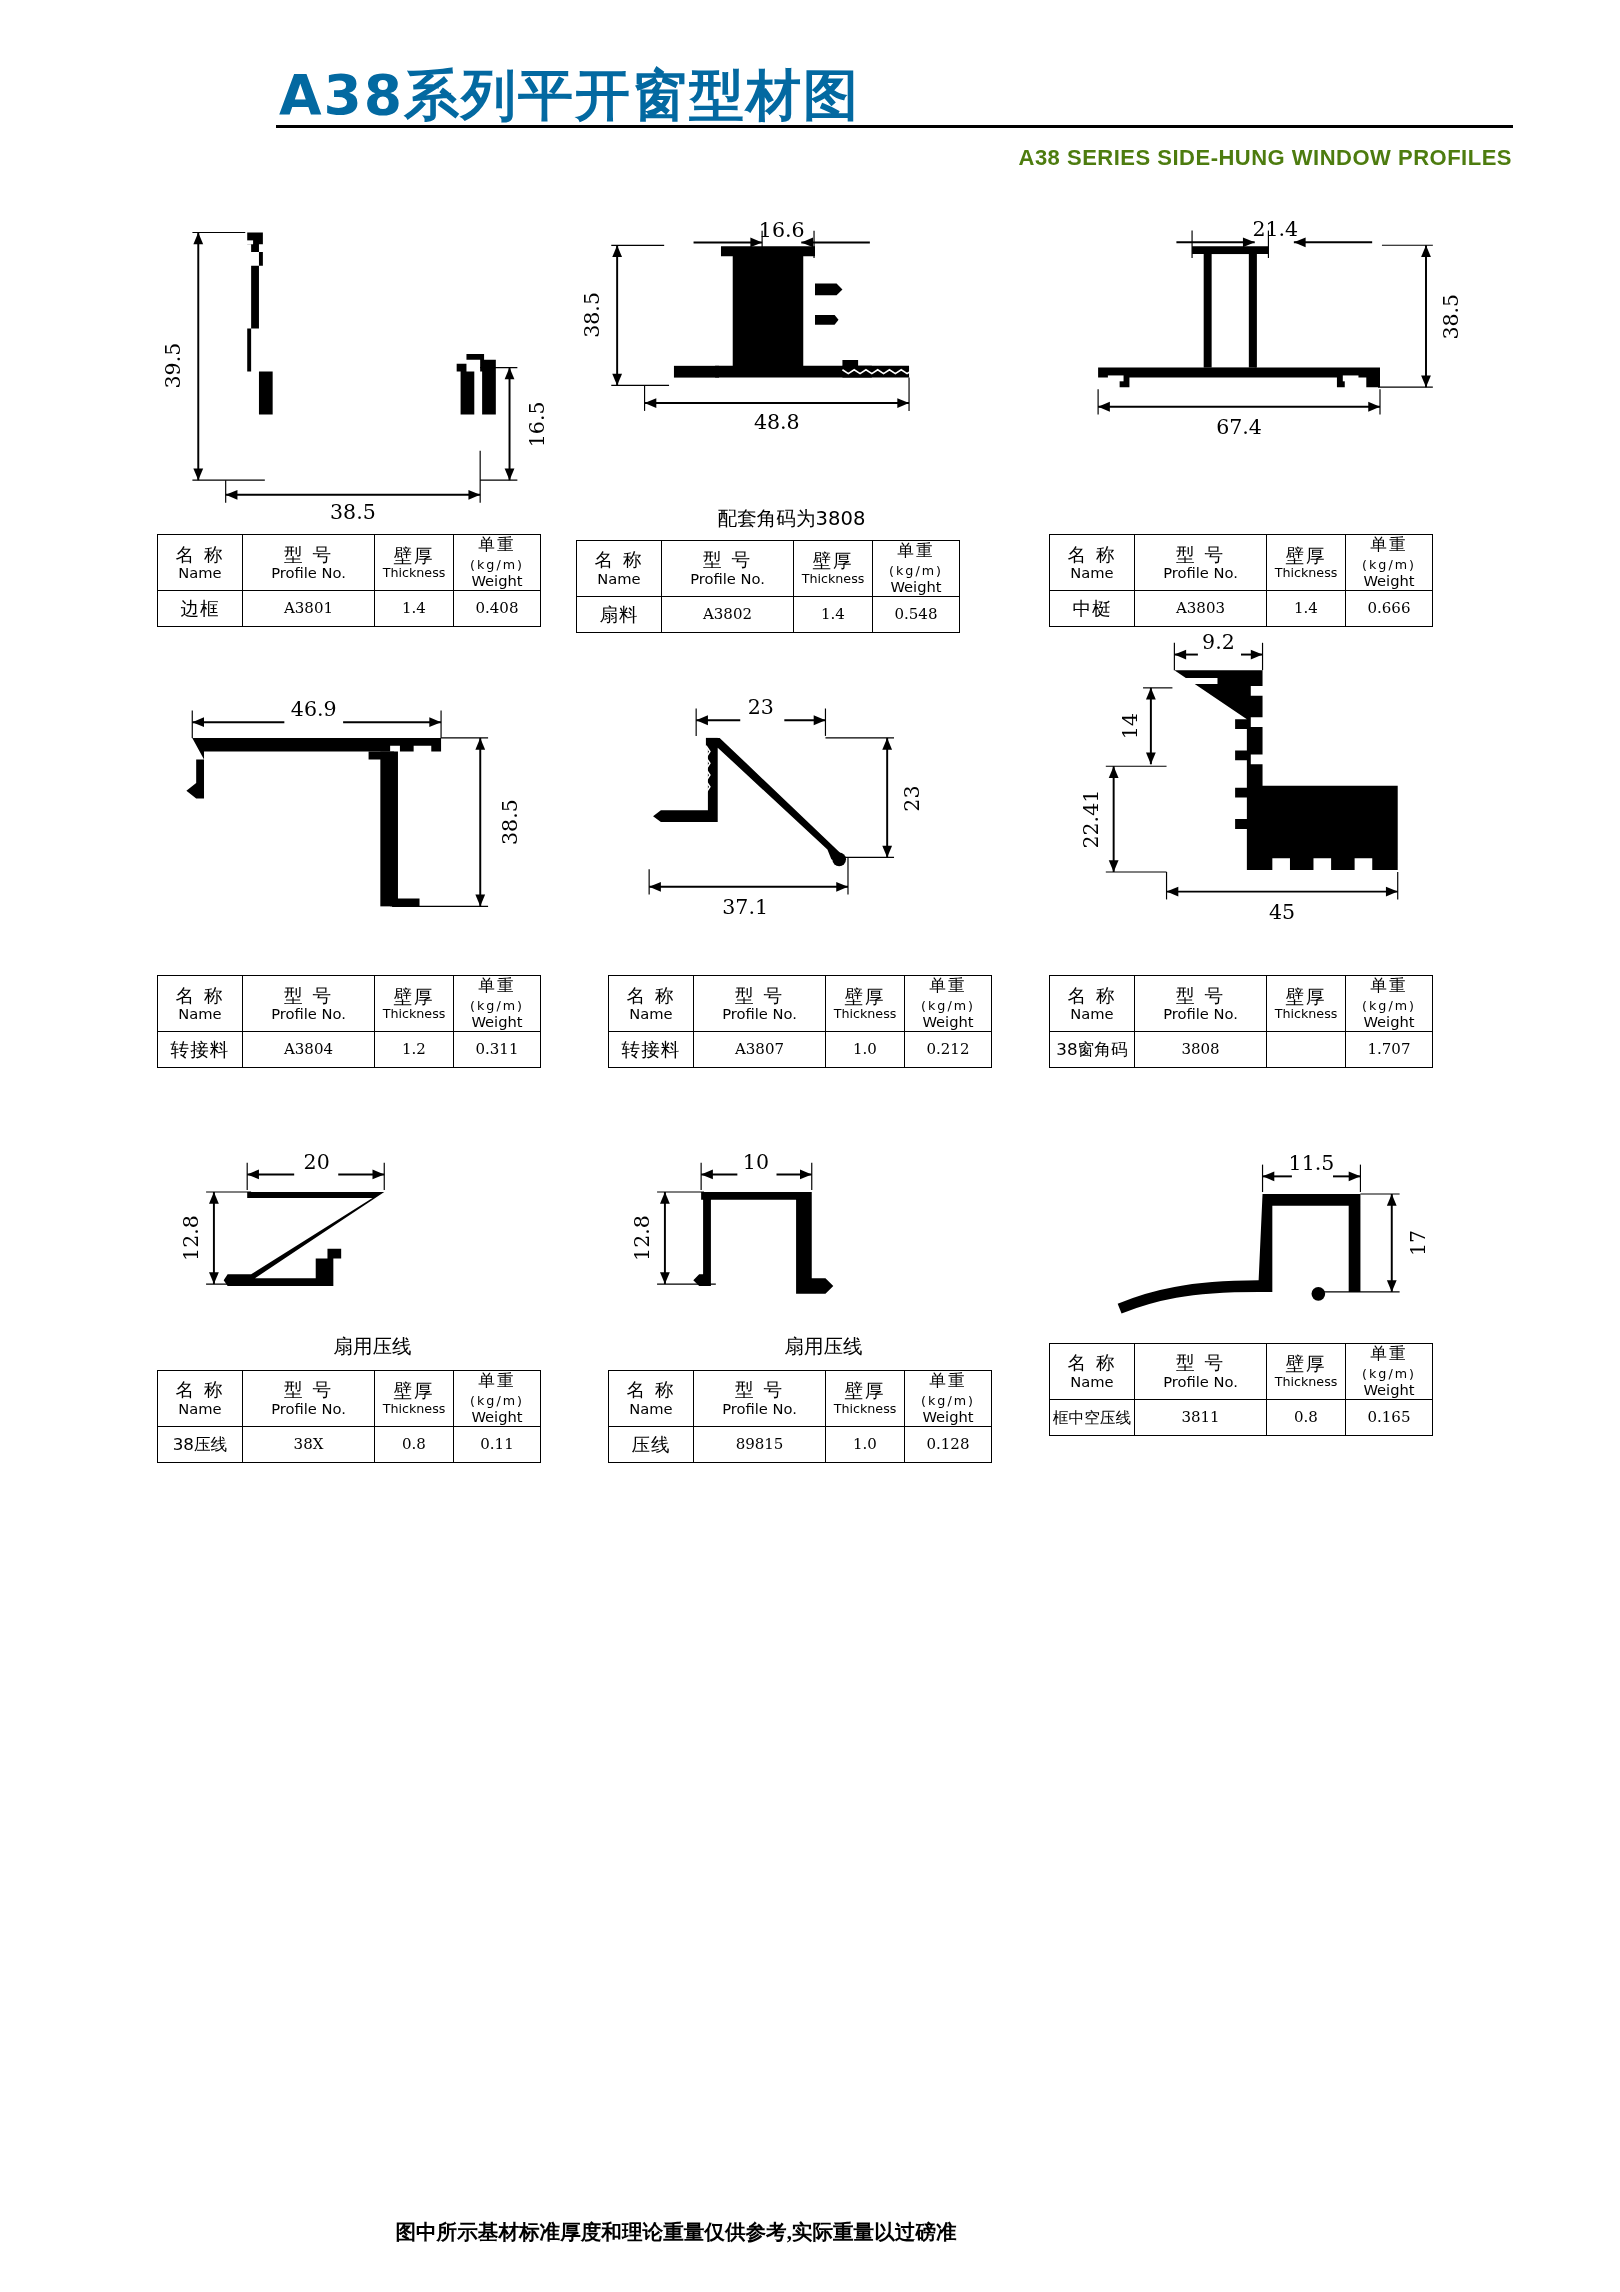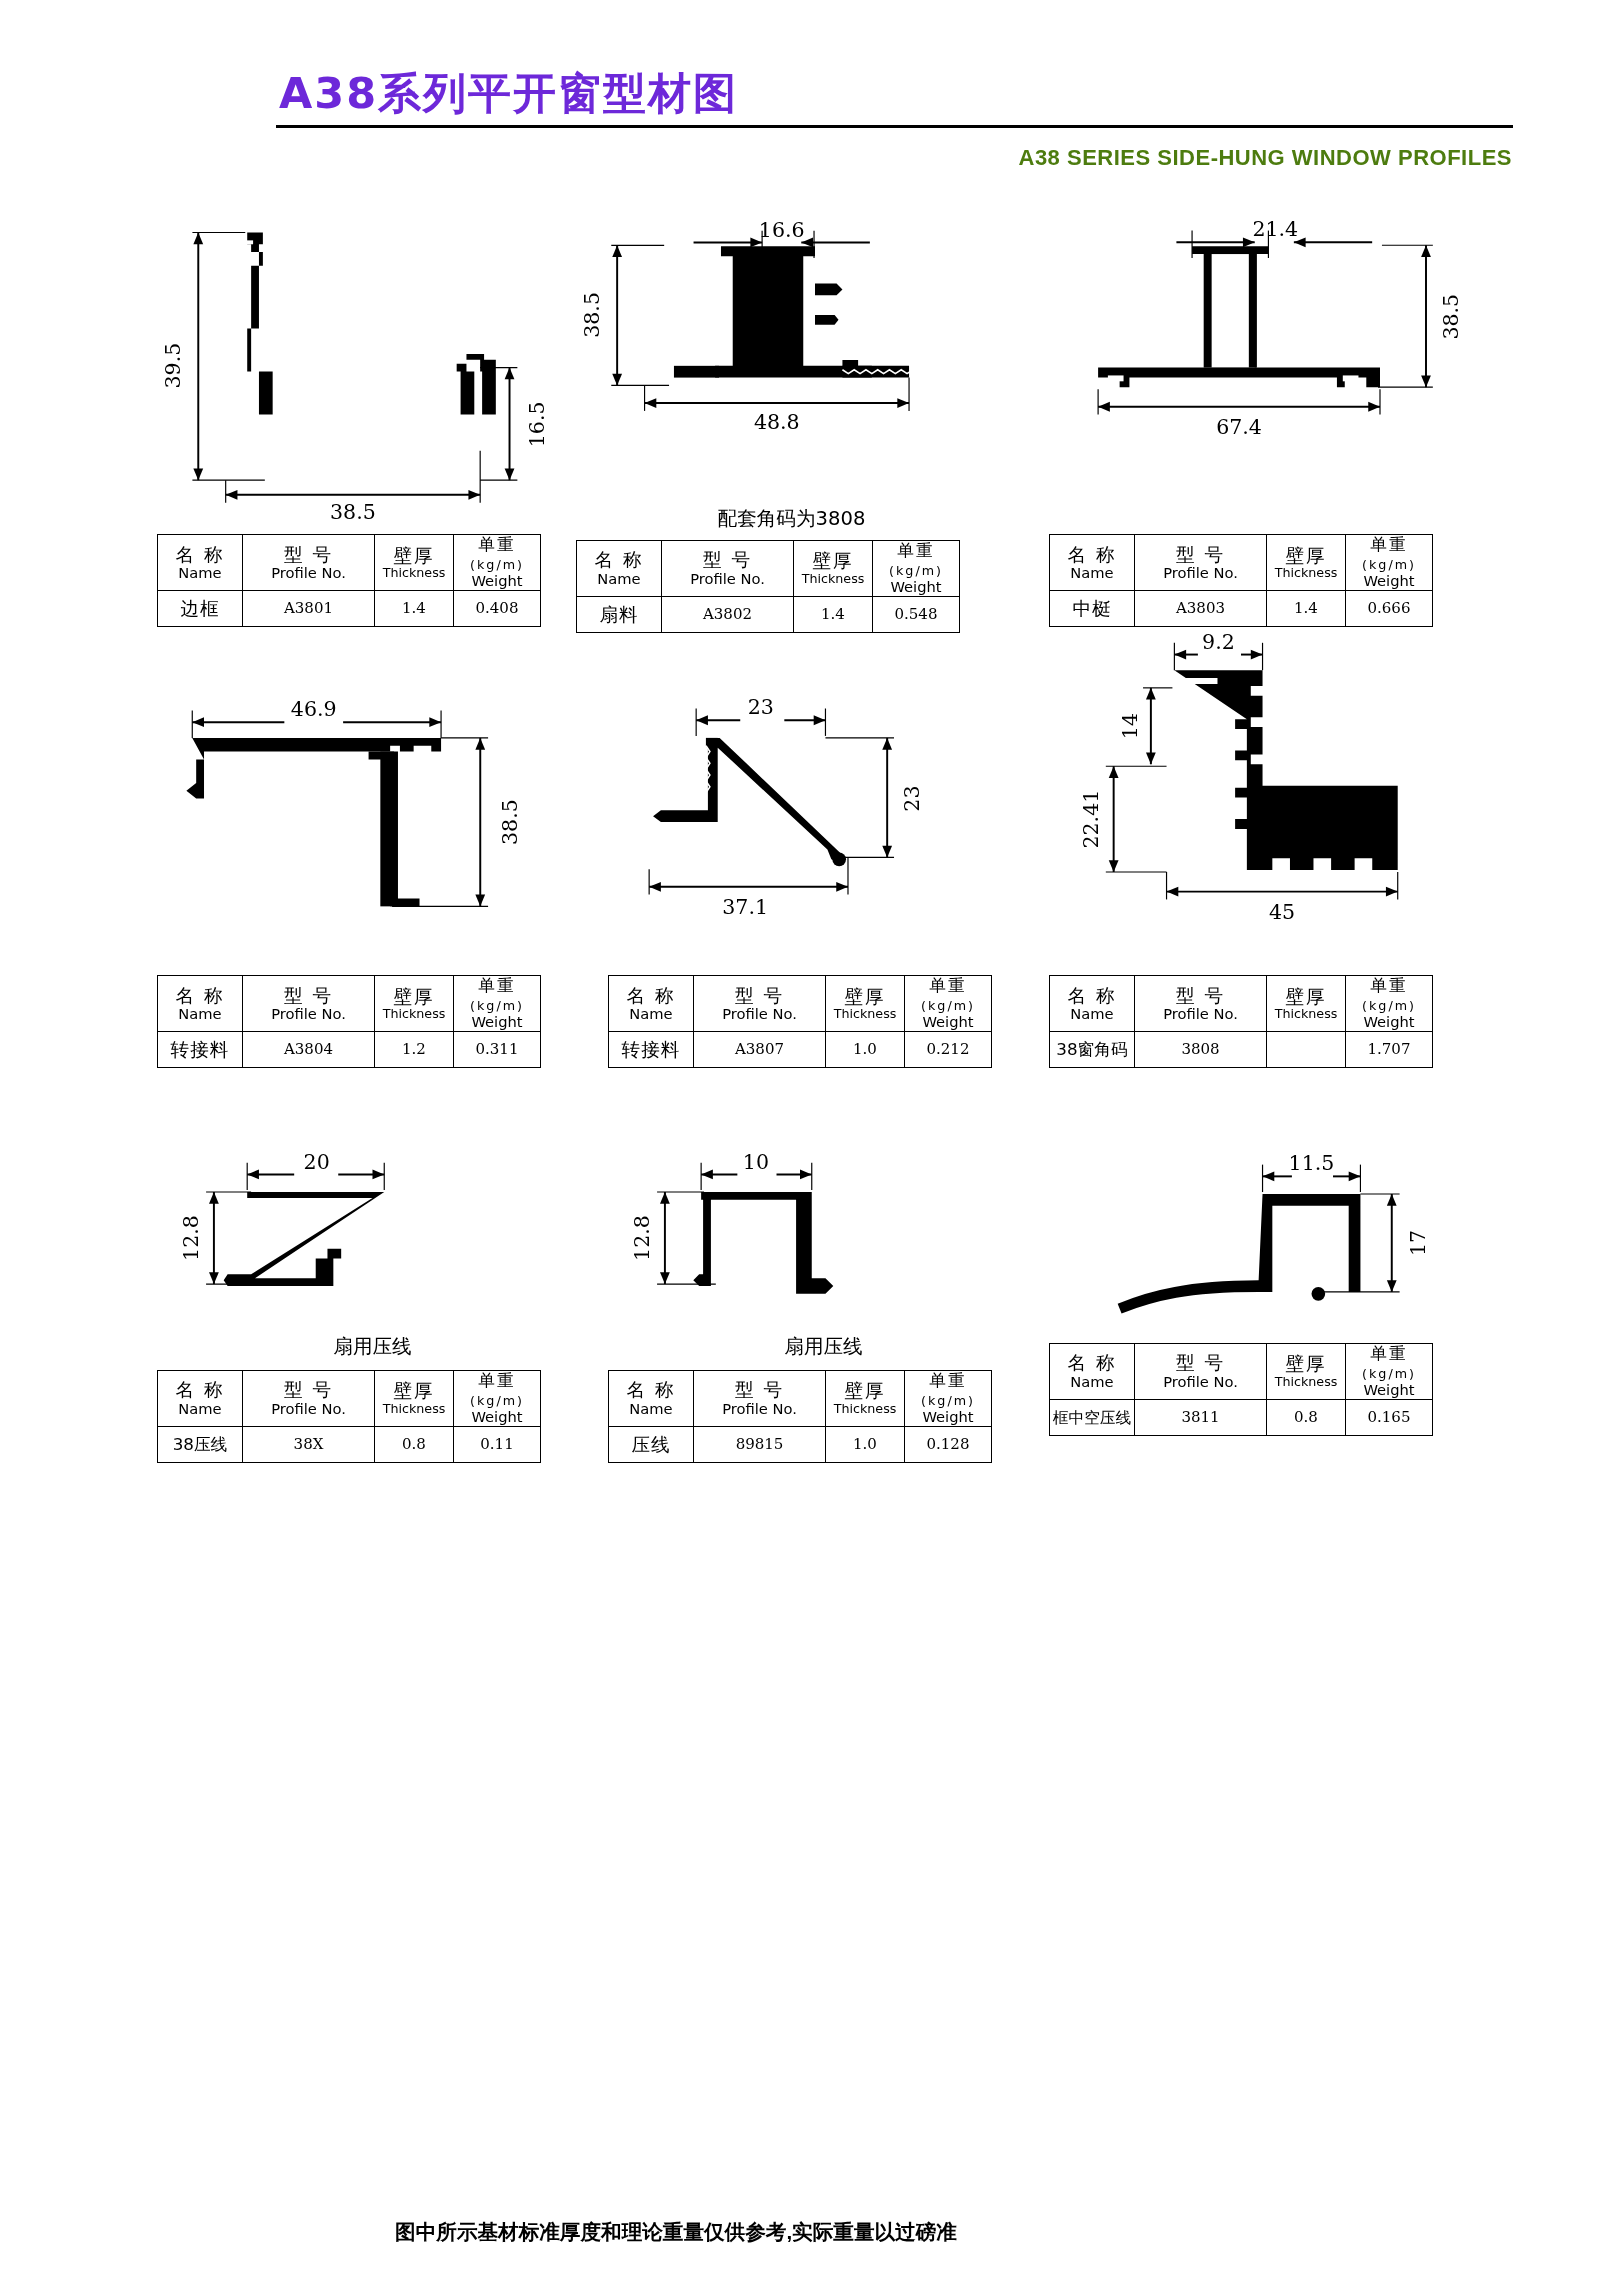--- a/index.html
+++ b/index.html
@@ -41,26 +41,26 @@
     text-align:center;
     font-family:"DejaVu Sans", sans-serif;
     font-size:24.5px;
     font-weight:bold;
     color:#8a6d1c;
     letter-spacing:1px;
     white-space:nowrap;
   }
   .title-cn {
     position:absolute;
-    left:279px; top:65px;
+    left:279px; top:59px;
     font-family:"DejaVu Sans", sans-serif;
-    font-size:43px;
+    font-size:55px;
     font-weight:bold;
     letter-spacing:2px;
-    color:#6d28d9;
+    color:#0369a1;
     white-space:nowrap;
   }
   .header-rule {
     position:absolute;
     left:276px; top:125px;
     width:1237px; height:2.9px;
     background:#000;
   }
   .title-en {
     position:absolute;
@@ -125,21 +125,21 @@
   .vcn { font-size:18.6px; letter-spacing:1px; }
   .vcn-tight { font-size:16.7px; letter-spacing:0px; }
   .vnum { font-family:"DejaVu Serif", serif; font-size:15px; }
 
   
   .footer {
     position:absolute;
     left:0; bottom:47px;
     width:1352px;
     text-align:center;
-    font-family:Liberation Sans, sans-serif;
+    font-family:Liberation Serif, serif;
     font-size:20.6px;
     font-weight:bold;
     color:#000;
   }
 
   svg { display:block; }
   .dimtext {
     font-family:"DejaVu Serif", serif;
     font-size:21px;
     fill:#000;

